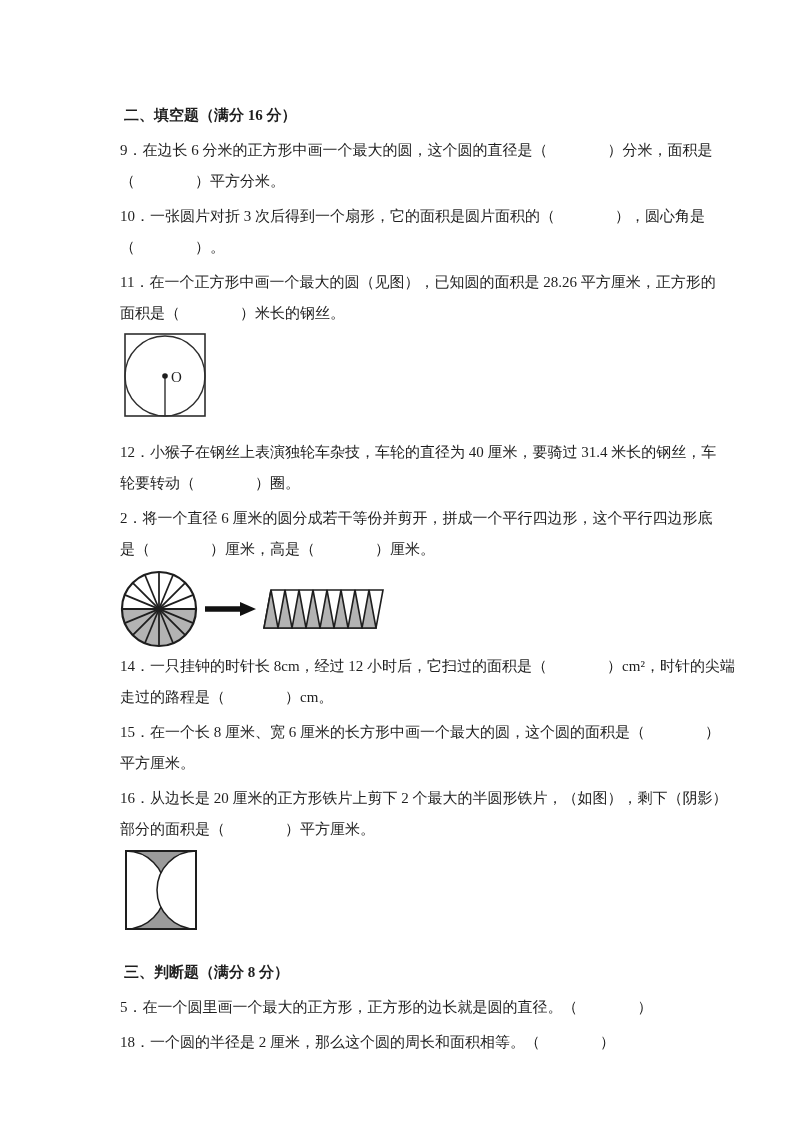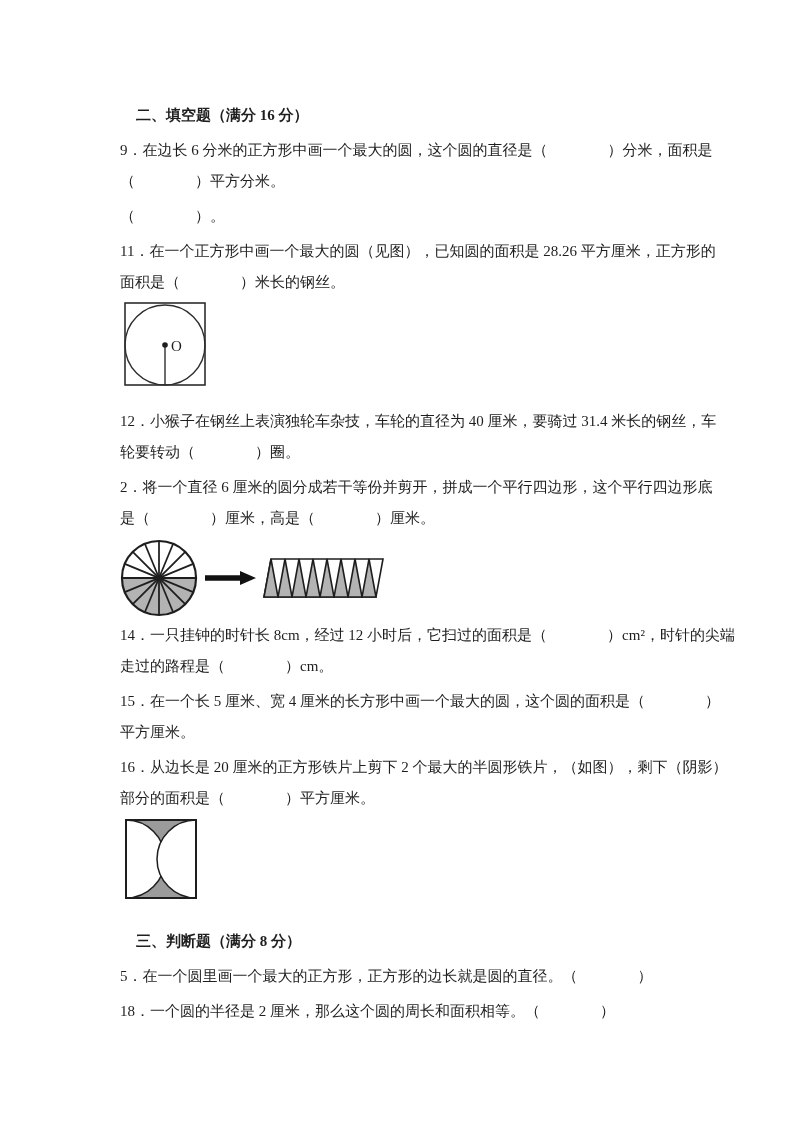--- a/index.html
+++ b/index.html
@@ -5,21 +5,21 @@
   html,body { margin:0; padding:0; }
   .page {
     position:relative; width:793px; height:1122px;
     background:#ffffff; overflow:hidden;
     font-family:"Liberation Serif","DejaVu Serif",serif;
     color:#1e1e1e;
   }
   .content { position:absolute; left:120px; top:100px; width:556px; }
   .sec-title {
     font-size:15px; font-weight:bold; line-height:31px;
-    margin:0 0 4px 16px; white-space:nowrap;
+    margin:0 0 4px 4px; white-space:nowrap;
   }
   .question { margin:0 0 4px 0; }
   .line { font-size:15px; line-height:31px; white-space:nowrap; }
   .jl { text-align:justify; text-align-last:justify; }
   .diagram { margin:4px 0 18px 4px; }
   .diagram-row { display:flex; align-items:center; gap:6px; margin:0 0 2px 0; }
   .sec-gap { height:8px; }
   svg { display:block; }
   .svg-label { font-family:"Liberation Serif","DejaVu Serif",serif; font-size:15px; fill:#1e1e1e; }
 </style>
@@ -30,20 +30,21 @@
   <div class="content">
 
     <div class="sec-title">二、填空题（满分 16 分）</div>
 
     <div class="question">
       <div class="line jl">9．在边长 6 分米的正方形中画一个最大的圆，这个圆的直径是（　　　　）分米，面积是</div>
       <div class="line">（　　　　）平方分米。</div>
     </div>
 
     <div class="question">
+      <div class="line jl">10．一张圆片对折 3 次后得到一个扇形，它的面积是圆片面积的（　　　　），圆心角是</div>
       <div class="line">（　　　　）。</div>
     </div>
 
     <div class="question">
       <div class="line jl">11．在一个正方形中画一个最大的圆（见图），已知圆的面积是 28.26 平方厘米，正方形的</div>
       <div class="line">面积是（　　　　）米长的钢丝。</div>
     </div>
 
     <div class="diagram">
       <svg width="82" height="86" viewBox="0 0 82 86">
@@ -98,21 +99,21 @@
         </g>
       </svg>
     </div>
 
     <div class="question">
       <div class="line jl">14．一只挂钟的时针长 8cm，经过 12 小时后，它扫过的面积是（　　　　）cm²，时针的尖端</div>
       <div class="line">走过的路程是（　　　　）cm。</div>
     </div>
 
     <div class="question">
-      <div class="line jl">15．在一个长 5 厘米、宽 4 厘米的长方形中画一个最大的圆，这个圆的面积是（　　　　）</div>
+      <div class="line jl">15．在一个长 8 厘米、宽 6 厘米的长方形中画一个最大的圆，这个圆的面积是（　　　　）</div>
       <div class="line">平方厘米。</div>
     </div>
 
     <div class="question">
       <div class="line jl">16．从边长是 20 厘米的正方形铁片上剪下 2 个最大的半圆形铁片，（如图），剩下（阴影）</div>
       <div class="line">部分的面积是（　　　　）平方厘米。</div>
     </div>
 
     <div class="diagram">
       <svg width="74" height="82" viewBox="0 0 74 82">

